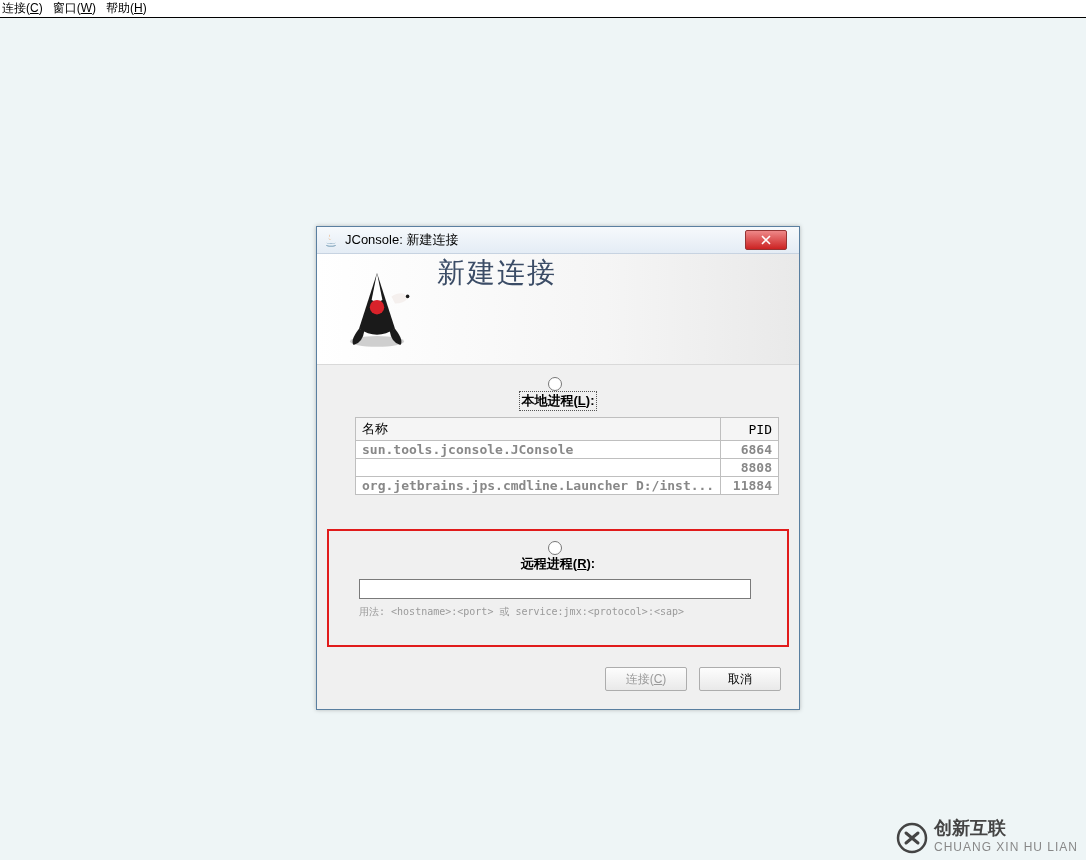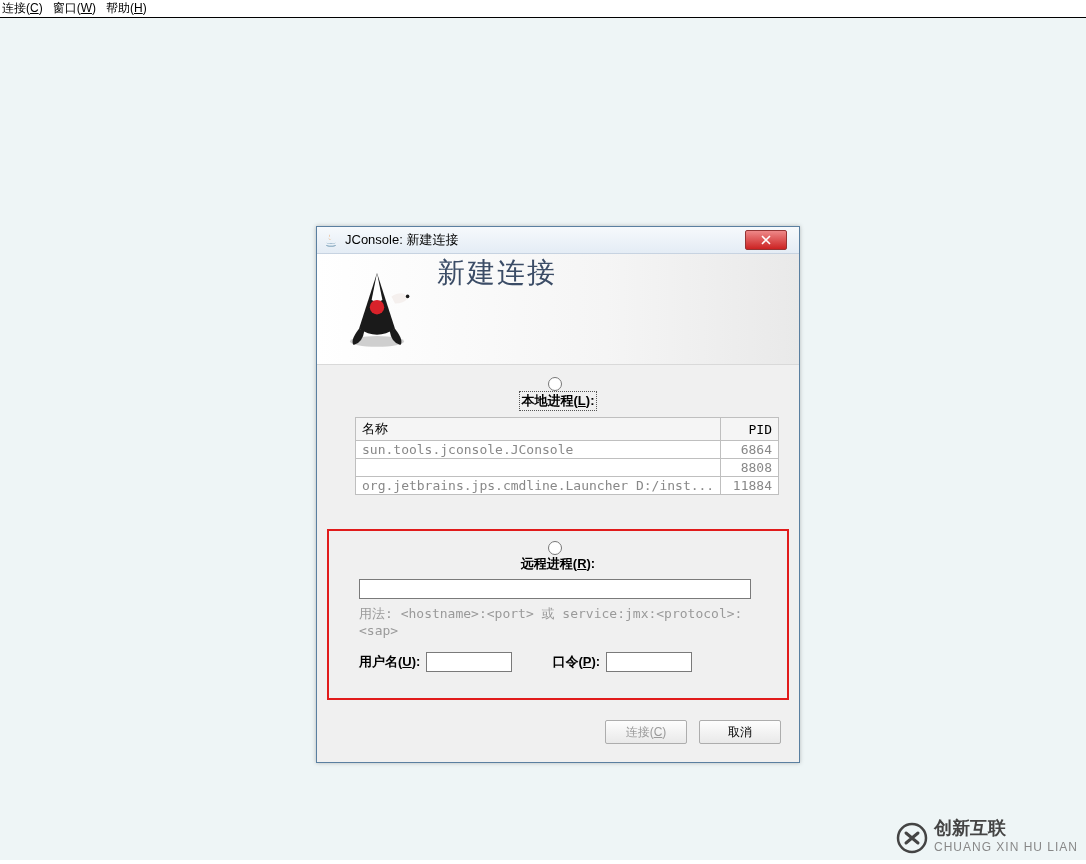--- a/index.html
+++ b/index.html
@@ -129,20 +129,21 @@
     background: #f5f5f5;
     padding: 2px 6px;
   }
   .proc-table th:last-child { text-align: right; width: 60px; }
   .proc-table td {
     border: 1px solid #bfbfbf;
     padding: 1px 6px;
     color: #888;
     white-space: nowrap;
     overflow: hidden;
+    font-weight: bold;
   }
   .proc-table td:last-child { text-align: right; }
 
   
   .remote-box {
     border: 2px solid #e11b1b;
     margin: 28px 10px 10px 10px;
     padding: 10px 10px 26px 10px;
   }
   .remote-input {
@@ -150,21 +151,21 @@
     height: 20px;
     margin-left: 20px;
     border: 1px solid #7a7a7a;
     background: #fff;
     padding: 1px 4px;
     font-size: 12px;
     box-sizing: border-box;
   }
   .usage-hint {
     margin: 6px 0 0 20px;
-    font-size: 13px;
+    font-size: 10px;
     color: #9a9a9a;
     font-family: SimSun, monospace;
   }
   .cred-row {
     margin: 14px 0 0 20px;
     font-size: 13px;
     font-weight: bold;
     display: flex;
     align-items: center;
     gap: 6px;
@@ -300,27 +301,20 @@
 
       <div class="remote-box">
         <label class="radio-row">
           <input type="radio" name="ctype" style="">
           <span>远程进程(<span class="pseudo-u">R</span>):</span>
         </label>
         <input class="remote-input" type="text" style="">
         <div class="usage-hint">
           <span>用法: </span><span>&lt;hostname&gt;:&lt;port&gt; 或 service:jmx:&lt;protocol&gt;:&lt;sap&gt;</span>
         </div>
-        <div class="cred-row">
-          <span>用户名(<span class="pseudo-u">U</span>):</span>
-          <input type="text" style="">
-          <span class="gap"></span>
-          <span>口令(<span class="pseudo-u">P</span>):</span>
-          <input type="password" style="">
-        </div>
       </div>
 
       <div class="button-row">
         <button disabled="">连接(<span class="pseudo-u">C</span>)</button>
         <button>取消</button>
       </div>
     </div>
   </div>
 
   <div class="brand">

